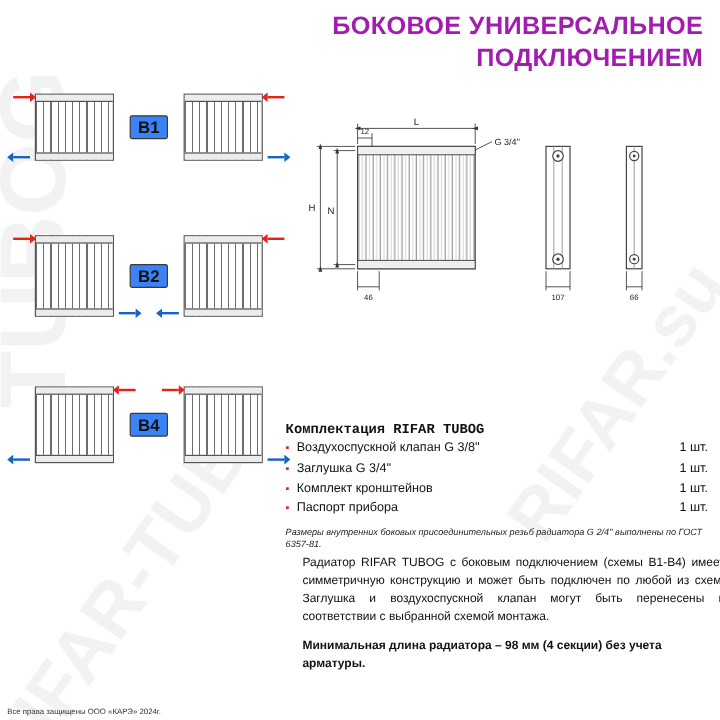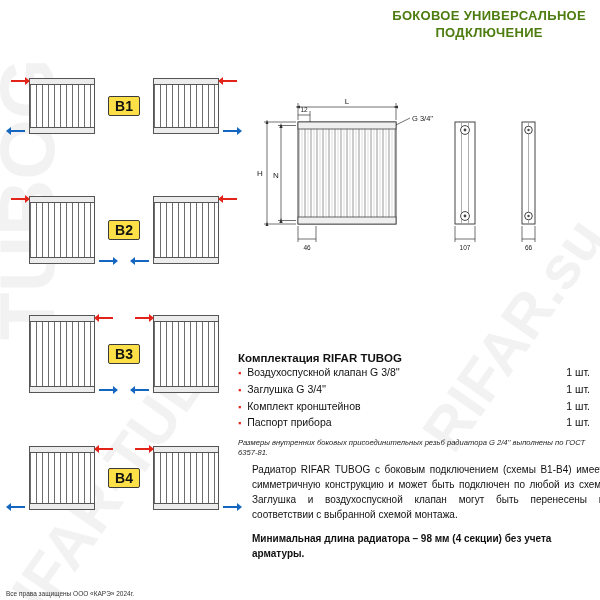--- a/index.html
+++ b/index.html
@@ -6,26 +6,26 @@
   html,body { width:600px; height:600px; }
   body { font-family:"Liberation Sans", sans-serif; background:#fff; color:#111; overflow:hidden; }
   .page { position:relative; width:600px; height:600px; background:#fff; overflow:hidden; }
 
   
   .wm { position:absolute; font-weight:bold; color:rgba(70,70,70,0.07); white-space:nowrap; z-index:0; }
   .wm1 { left:-18px; top:340px; font-size:78px; transform:rotate(-90deg); transform-origin:left top; }
   .wm2 { left:30px; top:590px; font-size:62px; transform:rotate(-55deg); transform-origin:left bottom; }
   .wm3 { left:380px; top:300px; font-size:60px; transform:rotate(-55deg); }
 
-  .title { position:absolute; top:8px; right:14px; text-align:center; font-size:13px; font-weight:bold; line-height:1.3; letter-spacing:.3px; z-index:2; color:#4d7c0f; }
+  .title { position:absolute; top:8px; right:14px; text-align:right; font-size:21px; font-weight:bold; line-height:1.3; letter-spacing:.3px; z-index:2; color:#a21caf; }
 
   
   .schemes { position:absolute; left:8px; top:44px; width:232px; z-index:2; }
   .scheme-row { position:relative; height:124px; display:flex; align-items:center; justify-content:space-between; padding:0 21px; }
-  .scheme-label { border:1.5px solid #3a3a3a; border-radius:2px; padding:1px 6px; font-size:14px; font-weight:bold; background:#fde047; }
+  .scheme-label { border:1.5px solid #3a3a3a; border-radius:2px; padding:1px 6px; font-size:14px; font-weight:bold; background:#3b82f6; }
   .radiator { position:relative; width:66px; border:1px solid #555;
               background:#fff repeating-linear-gradient(90deg, #6d6d6d 0 1px, transparent 1px 6px); }
   .radiator::before { content:''; position:absolute; top:0; left:0; right:0; height:5px; background:#ececec; border-bottom:1px solid #555; }
   .radiator::after  { content:''; position:absolute; bottom:0; left:0; right:0; height:5px; background:#ececec; border-top:1px solid #555; }
 
   .flow-arrow { position:absolute; height:2px; width:14px; z-index:3; }
   .flow-arrow.red  { color:#e2231a; background:currentColor; }
   .flow-arrow.blue { color:#1566c0; background:currentColor; }
   .v-top { top:1px; } .v-bottom { bottom:1px; }
   .h-left { left:-19px; } .h-right { right:-19px; }
@@ -34,21 +34,21 @@
   .h-left.dir-out::after  { right:100%; border-right:5px solid currentColor; }
   .h-right.dir-in::after  { right:100%; border-right:5px solid currentColor; }
   .h-right.dir-out::after { left:100%;  border-left:5px solid currentColor; }
 
   
   .drawing { position:absolute; left:250px; top:92px; z-index:2; }
   .drawing-caption { position:absolute; left:254px; top:268px; font-size:8px; font-style:italic; color:#222; z-index:2; }
 
   
   .kit { position:absolute; left:238px; top:352px; width:352px; z-index:2; }
-  .kit-h   { font-size:11.5px; font-weight:bold; }
+  .kit-h   { font-size:11.5px; font-weight:bold;font-family:Liberation Mono, monospace; }
   .kit-sub { font-size:11.5px; font-weight:bold; color:#e2231a; margin-top:3px; margin-bottom:5px; }
   .kit-item { display:flex; justify-content:space-between; font-size:10.5px; line-height:1.6; }
   .kit-item .left { display:flex; align-items:baseline; }
   .bullet { color:#e2231a; margin-right:6px; font-size:9px; }
   .kit-qty { white-space:nowrap; }
   .kit-note { margin-top:7px; font-size:7.6px; font-style:italic; color:#222; line-height:1.35; }
 
   
   .desc { position:absolute; left:252px; top:462px; width:352px; font-size:10px; line-height:1.5; text-align:justify; z-index:2; }
   .desc-bold { margin-top:9px; font-weight:bold; text-align:left; }
@@ -61,21 +61,21 @@
 <body>
 
 <div class="page">
 
   <span class="wm wm1">TUBOG</span>
   <span class="wm wm2">RIFAR-TUB</span>
   <span class="wm wm3">RIFAR.su</span>
 
   <div class="title">
     <div>БОКОВОЕ УНИВЕРСАЛЬНОЕ</div>
-    <div>ПОДКЛЮЧЕНИЕ</div>
+    <div>ПОДКЛЮЧЕНИЕМ</div>
   </div>
 
   <div class="schemes">
 
     <div class="scheme-row">
       <div class="radiator" style="height:56px">
           <span class="flow-arrow red v-top h-left dir-in"></span>
           <span class="flow-arrow blue v-bottom h-left dir-out"></span>
         </div>
       <div class="scheme-label">В1</div>
@@ -90,31 +90,20 @@
           <span class="flow-arrow red v-top h-left dir-in"></span>
           <span class="flow-arrow blue v-bottom h-right dir-out"></span>
         </div>
       <div class="scheme-label">В2</div>
       <div class="radiator" style="height:68px">
           <span class="flow-arrow red v-top h-right dir-in"></span>
           <span class="flow-arrow blue v-bottom h-left dir-out"></span>
         </div>
     </div>
 
-    <div class="scheme-row">
-      <div class="radiator" style="height:78px">
-          <span class="flow-arrow red v-top h-right dir-in"></span>
-          <span class="flow-arrow blue v-bottom h-right dir-out"></span>
-        </div>
-      <div class="scheme-label">В3</div>
-      <div class="radiator" style="height:78px">
-          <span class="flow-arrow red v-top h-left dir-in"></span>
-          <span class="flow-arrow blue v-bottom h-left dir-out"></span>
-        </div>
-    </div>
 
     <div class="scheme-row">
       <div class="radiator" style="height:64px">
           <span class="flow-arrow red v-top h-right dir-in"></span>
           <span class="flow-arrow blue v-bottom h-left dir-out"></span>
         </div>
       <div class="scheme-label">В4</div>
       <div class="radiator" style="height:64px">
           <span class="flow-arrow red v-top h-left dir-in"></span>
           <span class="flow-arrow blue v-bottom h-right dir-out"></span>

